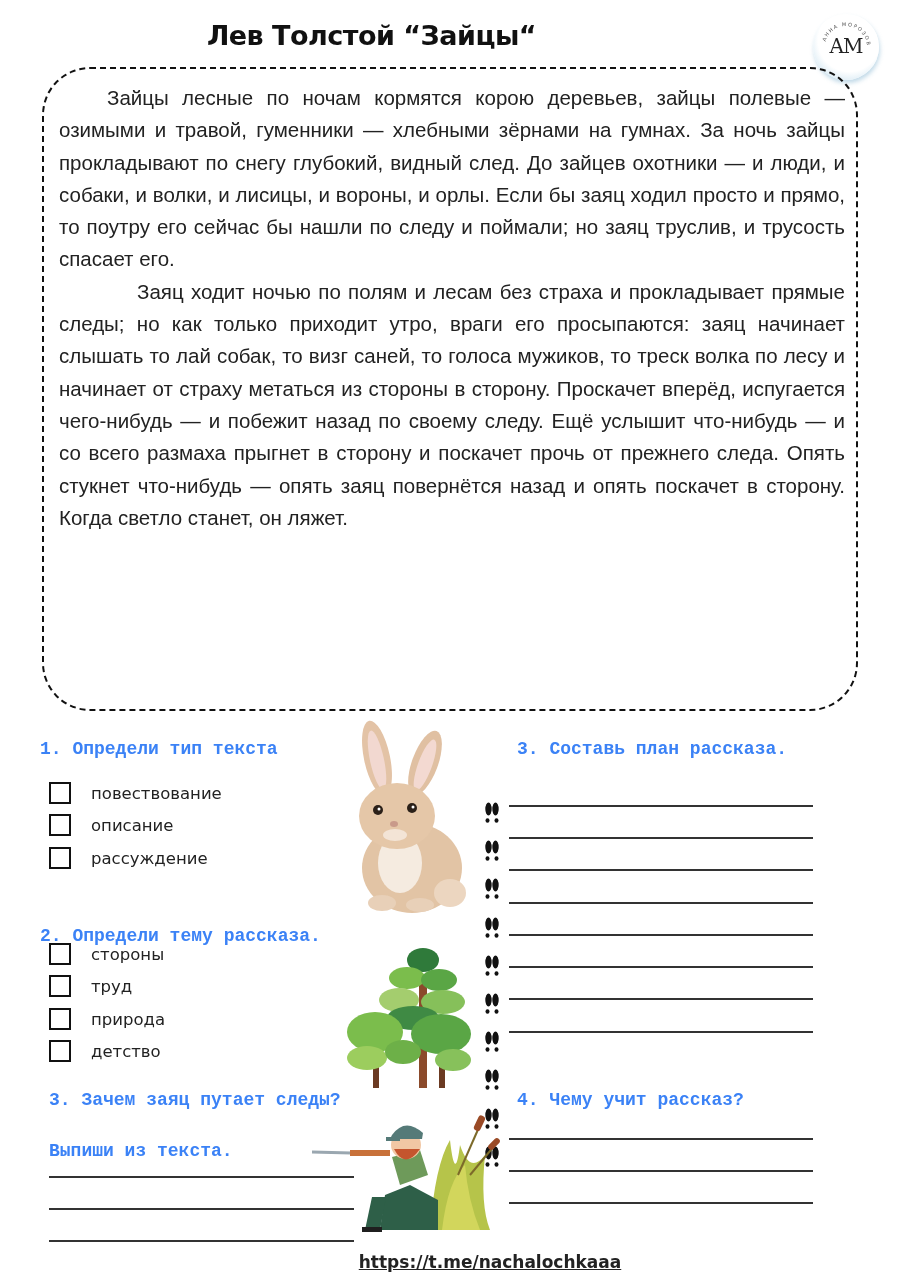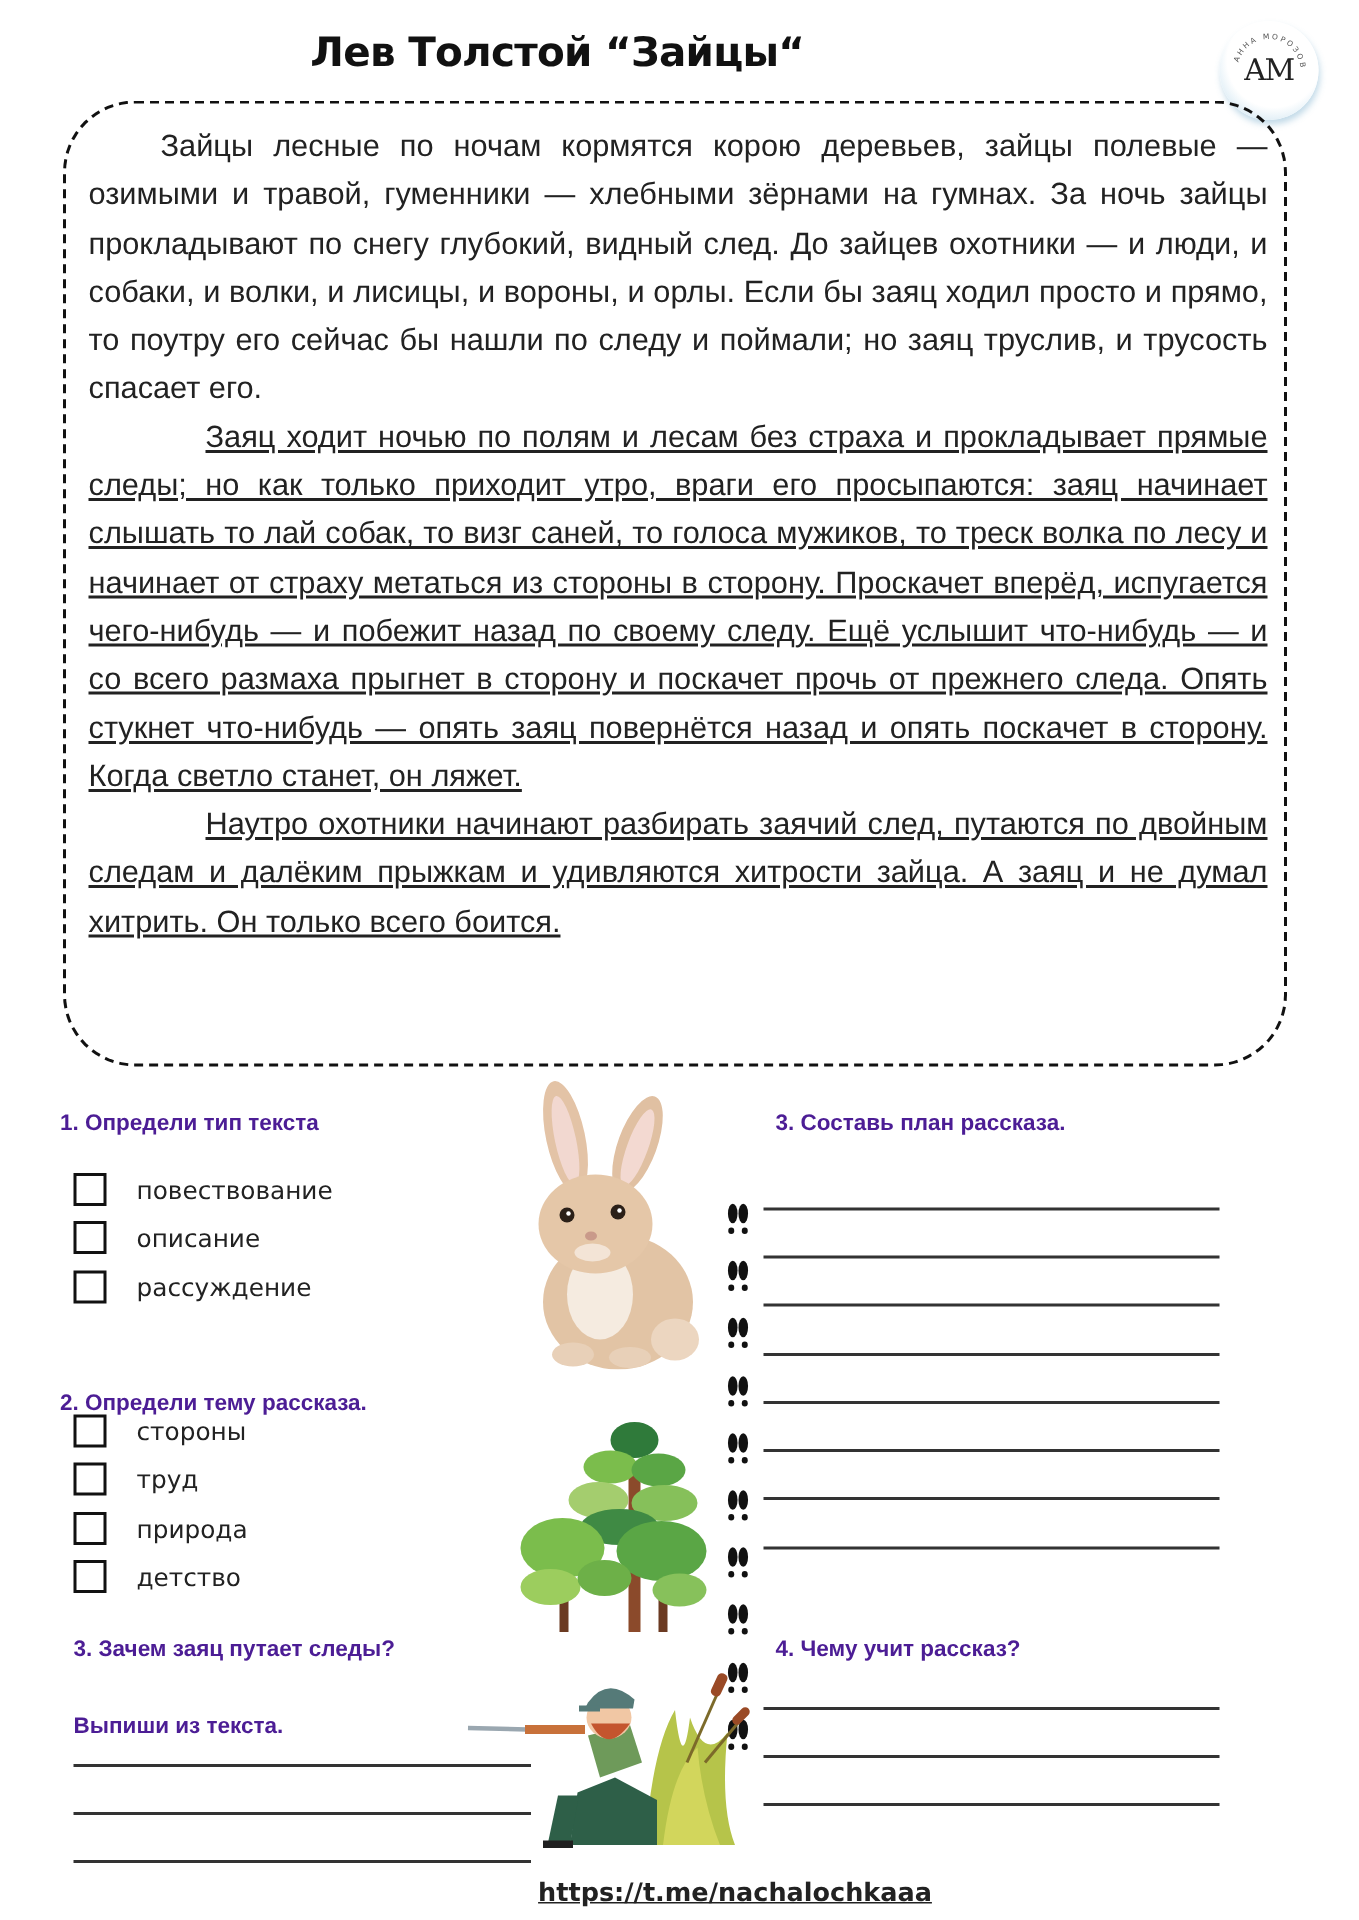--- a/index.html
+++ b/index.html
@@ -28,24 +28,24 @@
     .text-box {
       position: absolute; left: 42px; top: 67px; width: 816px; height: 644px;
       box-sizing: border-box; border: 2.5px dashed #111; border-radius: 48px;
     }
     .story {
       position: absolute; left: 59px; top: 82px; width: 786px;
       font-family: "Liberation Sans", sans-serif; font-size: 20.5px; line-height: 32.3px;
       text-align: justify; color: #222;
     }
     .story p { margin: 0; text-indent: 48px; }
-    .story p.p2, .story p.p3 { text-indent: 78px; text-decoration: underline; }
+    .story p.p2, .story p.p3 { text-indent: 78px; }
     .q-title {
-      position: absolute; font-family: Liberation Sans, sans-serif; font-weight: bold;
-      font-size: 15px; color: #4c1d95; line-height: 26px;
+      position: absolute; font-family: Liberation Mono, monospace; font-weight: bold;
+      font-size: 18px; color: #3b82f6; line-height: 26px;
     }
     .opt {
       position: absolute; left: 49px; height: 26px; display: flex; align-items: center;
     }
     .checkbox {
       width: 22px; height: 22px; box-sizing: border-box; border: 2.5px solid #111;
       background: #fff; margin-right: 20px;
     }
     .opt-label { font-family: "DejaVu Sans", sans-serif; font-size: 16.5px; color: #222; }
     .line { position: absolute; height: 0; border-top: 2px solid #333; }
@@ -72,21 +72,20 @@
       <textPath href="#ringpath" startOffset="8%">АННА МОРОЗОВА</textPath>
     </text>
   </svg>
   <div class="am">AM</div>
 </div>
 
 <div class="text-box"></div>
 <div class="story">
   <p class="p1">Зайцы лесные по ночам кормятся корою деревьев, зайцы полевые — озимыми и травой, гуменники — хлебными зёрнами на гумнах. За ночь зайцы прокладывают по снегу глубокий, видный след. До зайцев охотники — и люди, и собаки, и волки, и лисицы, и вороны, и орлы. Если бы заяц ходил просто и прямо, то поутру его сейчас бы нашли по следу и поймали; но заяц труслив, и трусость спасает его.</p>
   <p class="p2">Заяц ходит ночью по полям и лесам без страха и прокладывает прямые следы; но как только приходит утро, враги его просыпаются: заяц начинает слышать то лай собак, то визг саней, то голоса мужиков, то треск волка по лесу и начинает от страху метаться из стороны в сторону. Проскачет вперёд, испугается чего-нибудь — и побежит назад по своему следу. Ещё услышит что-нибудь — и со всего размаха прыгнет в сторону и поскачет прочь от прежнего следа. Опять стукнет что-нибудь — опять заяц повернётся назад и опять поскачет в сторону. Когда светло станет, он ляжет.</p>
-  <p class="p3">Наутро охотники начинают разбирать заячий след, путаются по двойным следам и далёким прыжкам и удивляются хитрости зайца. А заяц и не думал хитрить. Он только всего боится.</p>
 </div>
 
 <div class="q-title" style="left:40px; top:736px;">1. Определи тип текста</div>
 <div class="opt" style="top:780px;">
   <div class="checkbox"></div>
   <span class="opt-label">повествование</span>
 </div>
 <div class="opt" style="top:812px;">
   <div class="checkbox"></div>
   <span class="opt-label">описание</span>

